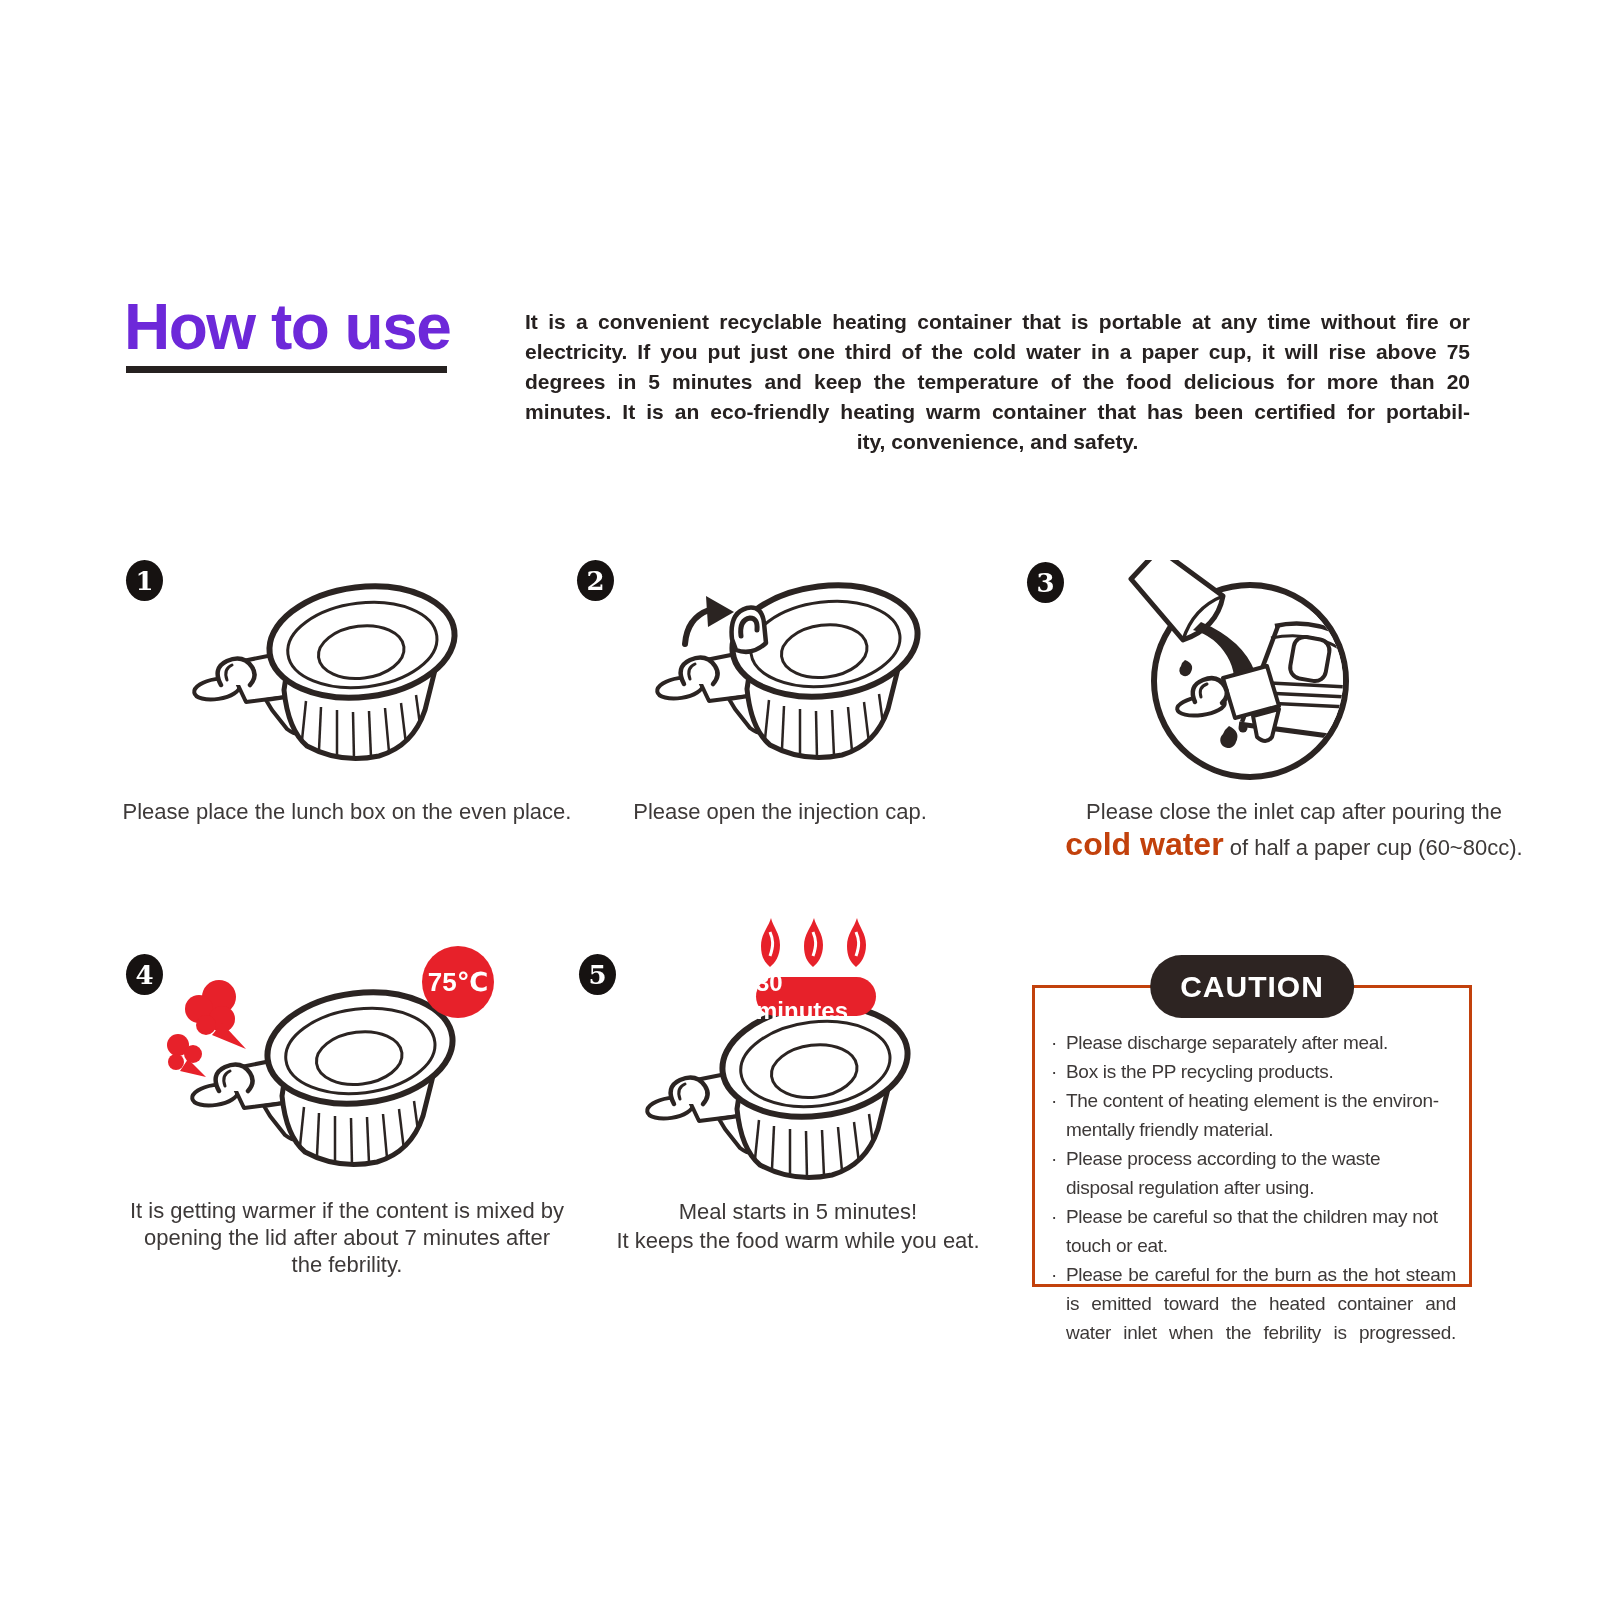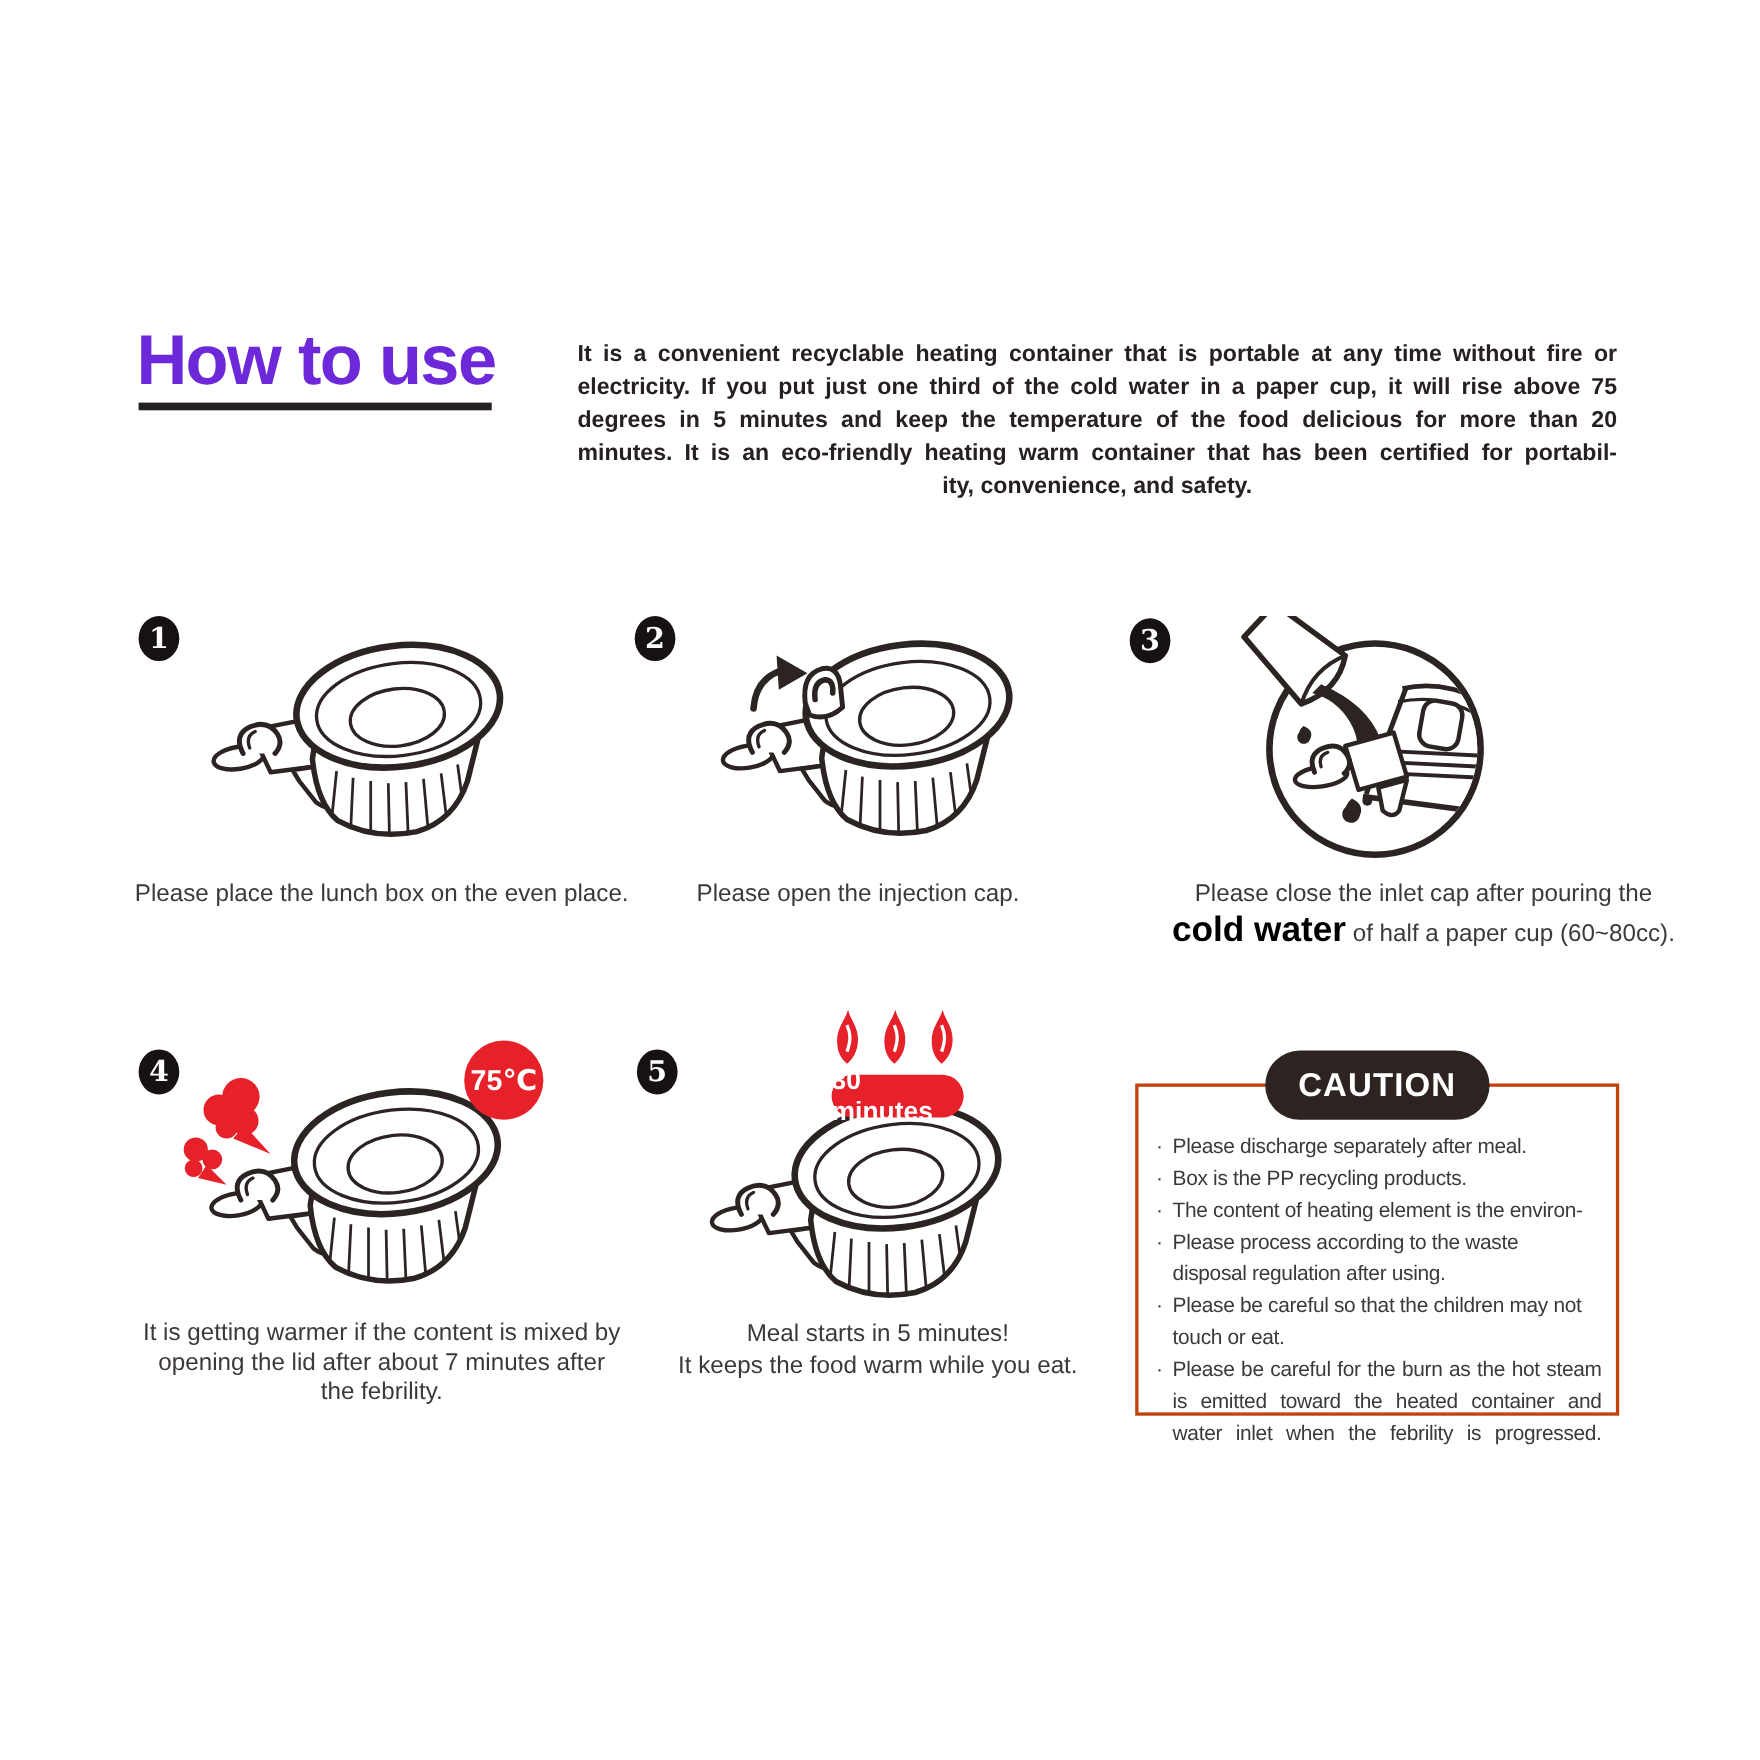--- a/index.html
+++ b/index.html
@@ -17,21 +17,21 @@
   .intro .ll{text-align:center;}
 
   
   .stepnum{width:37px;height:41px;background:#161211;border-radius:50%;
            color:#ffffff;font-family:"DejaVu Serif","Liberation Serif",serif;font-weight:bold;
            font-size:26px;display:flex;align-items:center;justify-content:center;}
 
   
   .caption{font-size:22px;line-height:28px;color:#3d3938;text-align:center;}
   .cap3-line2{display:block;margin-top:4px;}
-  .cap3-bold{font-size:32px;font-weight:800;color:#000000;}
+  .cap3-bold{font-size:32px;font-weight:800;color:#c2410c;}
   .cap3-rest{font-size:22px;color:#3d3938;}
 
   
   .temp-badge{left:422px;top:946px;width:72px;height:72px;border-radius:50%;background:#e7212a;
               color:#fff;font-size:26px;font-weight:600;display:flex;align-items:center;justify-content:center;}
   .pill-badge{left:756px;top:977px;width:120px;height:39px;border-radius:20px;background:#e7212a;
               color:#fff;font-size:24px;font-weight:600;display:flex;align-items:center;justify-content:center;}
 
   
   .caution-box{left:1032px;top:985px;width:440px;height:302px;border:3px solid #c2410c;background:#fff;box-sizing:border-box;}
@@ -209,20 +209,21 @@
       <div class="citem">
         <span class="blt">·</span>
         <div class="lines">
             <div>Box is the PP recycling products.</div>
           </div>
       </div>
       <div class="citem">
         <span class="blt">·</span>
         <div class="lines">
           <div>The content of heating element is the environ-</div>
+          <div>mentally friendly material.</div>
         </div>
       </div>
       <div class="citem">
         <span class="blt">·</span>
         <div class="lines">
           <div>Please process according to the waste</div>
           <div>disposal regulation after using.</div>
         </div>
       </div>
       <div class="citem">

